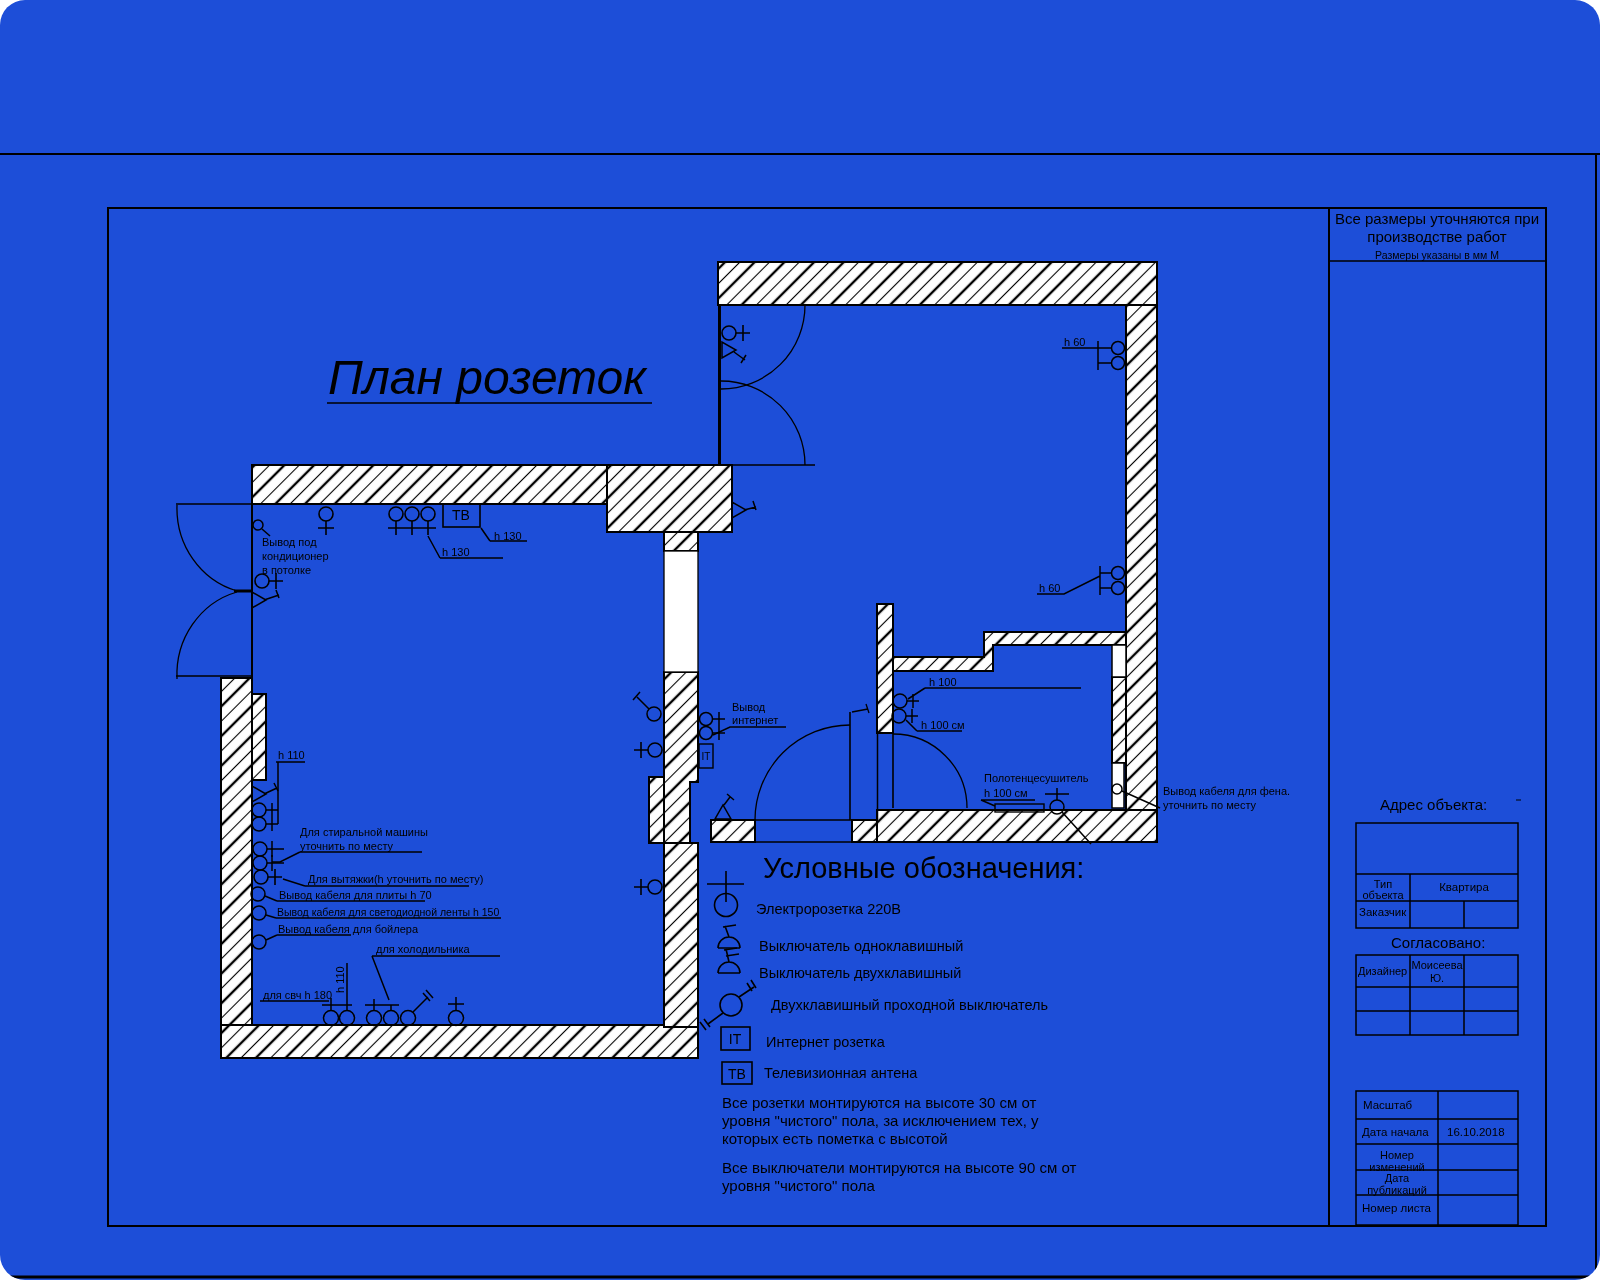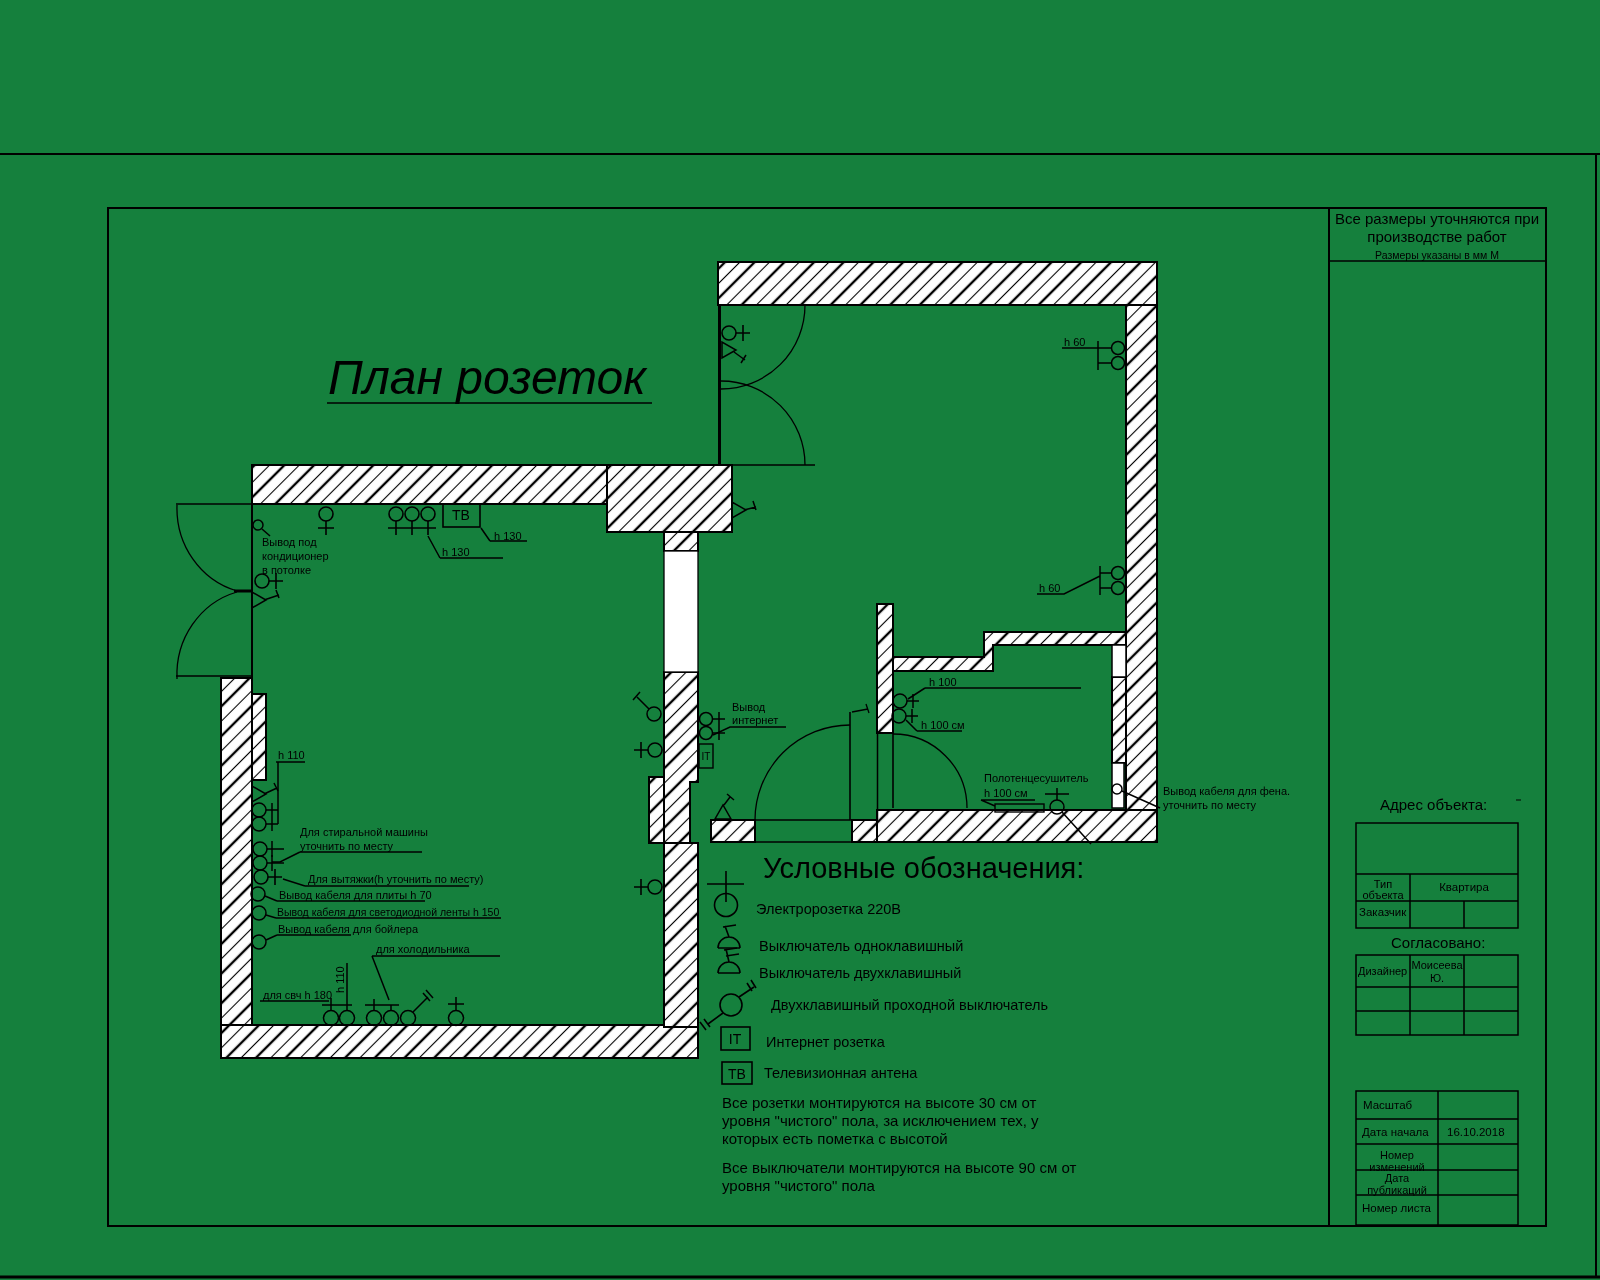--- a/index.html
+++ b/index.html
@@ -1,17 +1,17 @@
 <!DOCTYPE html>
 <html><head>
 <meta charset="utf-8">
 <style>
   html,body{margin:0;padding:0;background:#fff;}
-  #page{position:relative;width:1600px;height:1280px;background:#15803d;overflow:hidden;
-        font-family:"Liberation Sans", sans-serif;}
+  #page{position:relative;width:1600px;height:1280px;background:#1d4ed8;overflow:hidden;
+        font-family:"Liberation Sans", sans-serif;border-radius:25px;}
   svg text{font-family:"Liberation Sans", sans-serif;fill:#000;}
 </style>
 </head>
 <body>
 <div id="page">
 <svg width="1600" height="1280" viewBox="0 0 1600 1280">
 <defs>
   <pattern id="ht" width="21" height="21" patternUnits="userSpaceOnUse" patternTransform="rotate(-45)">
     <rect width="21" height="21" fill="#fff"></rect>
     <line x1="-1" y1="5" x2="22" y2="5" stroke="#000" stroke-width="2.4"></line>

